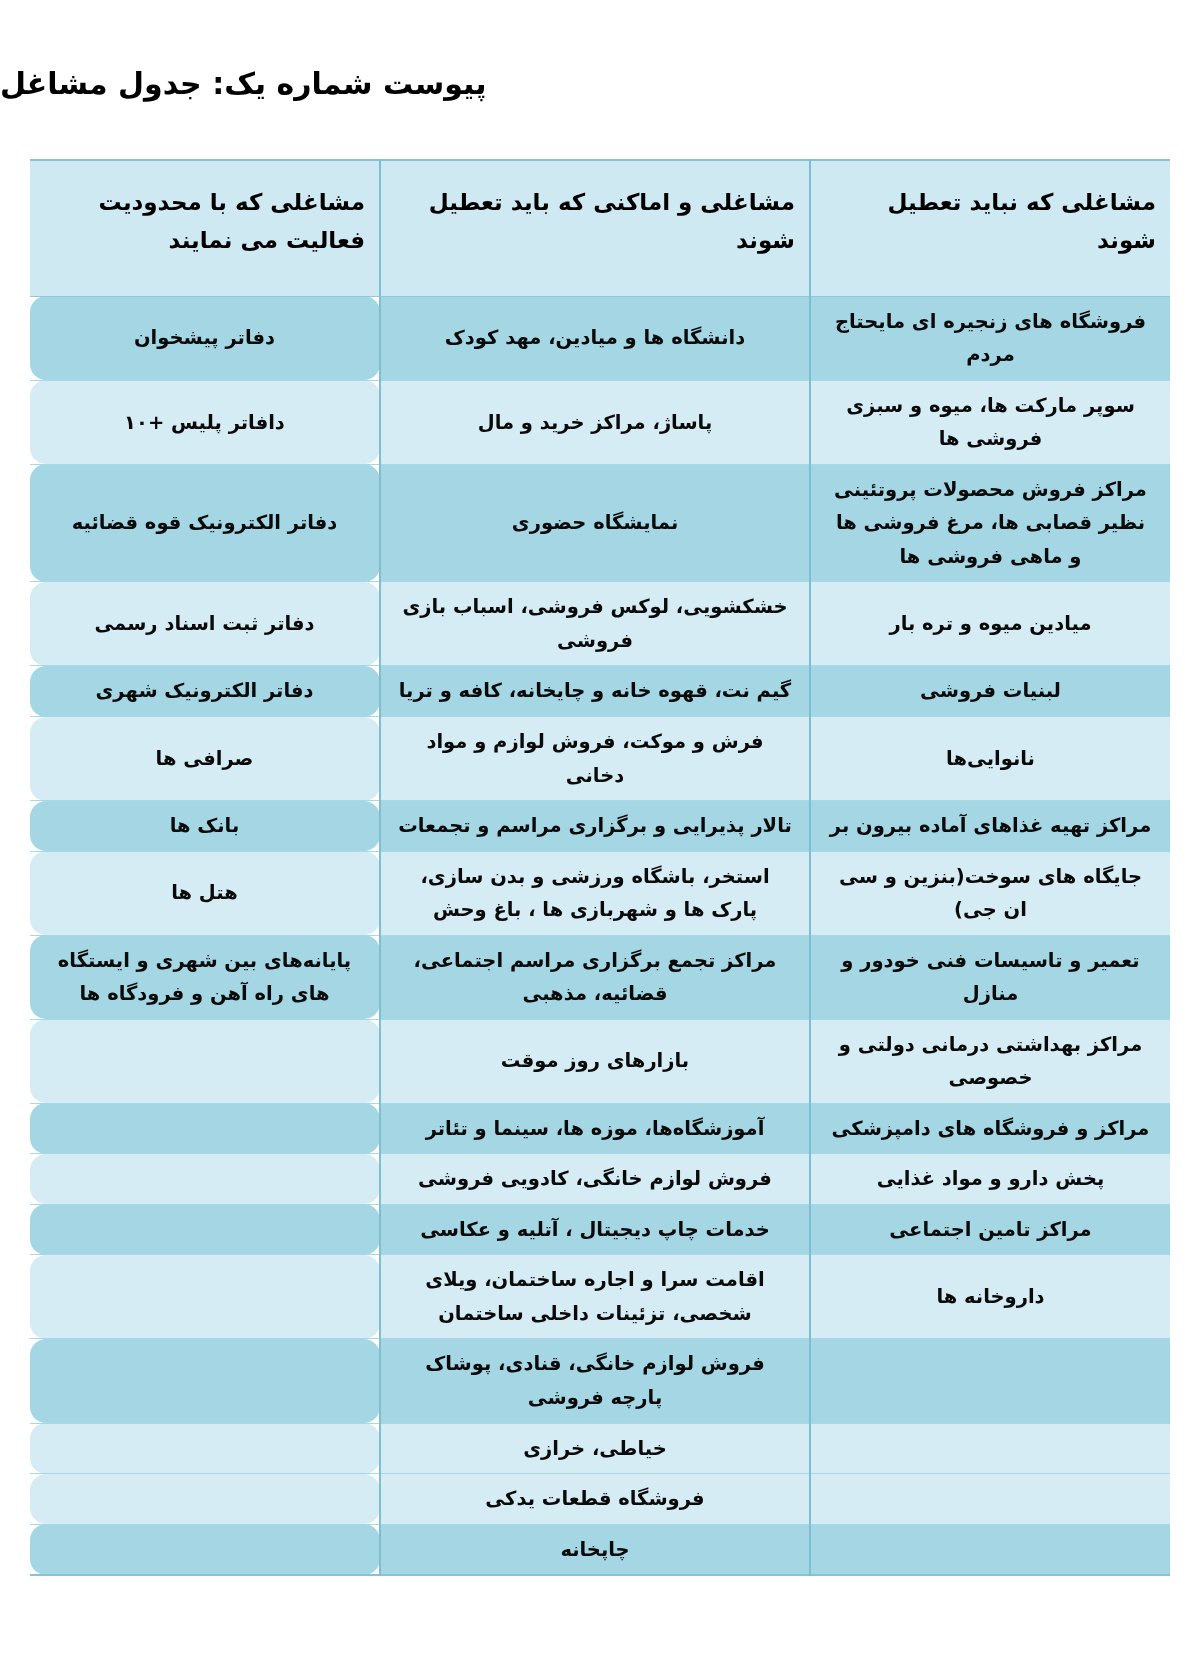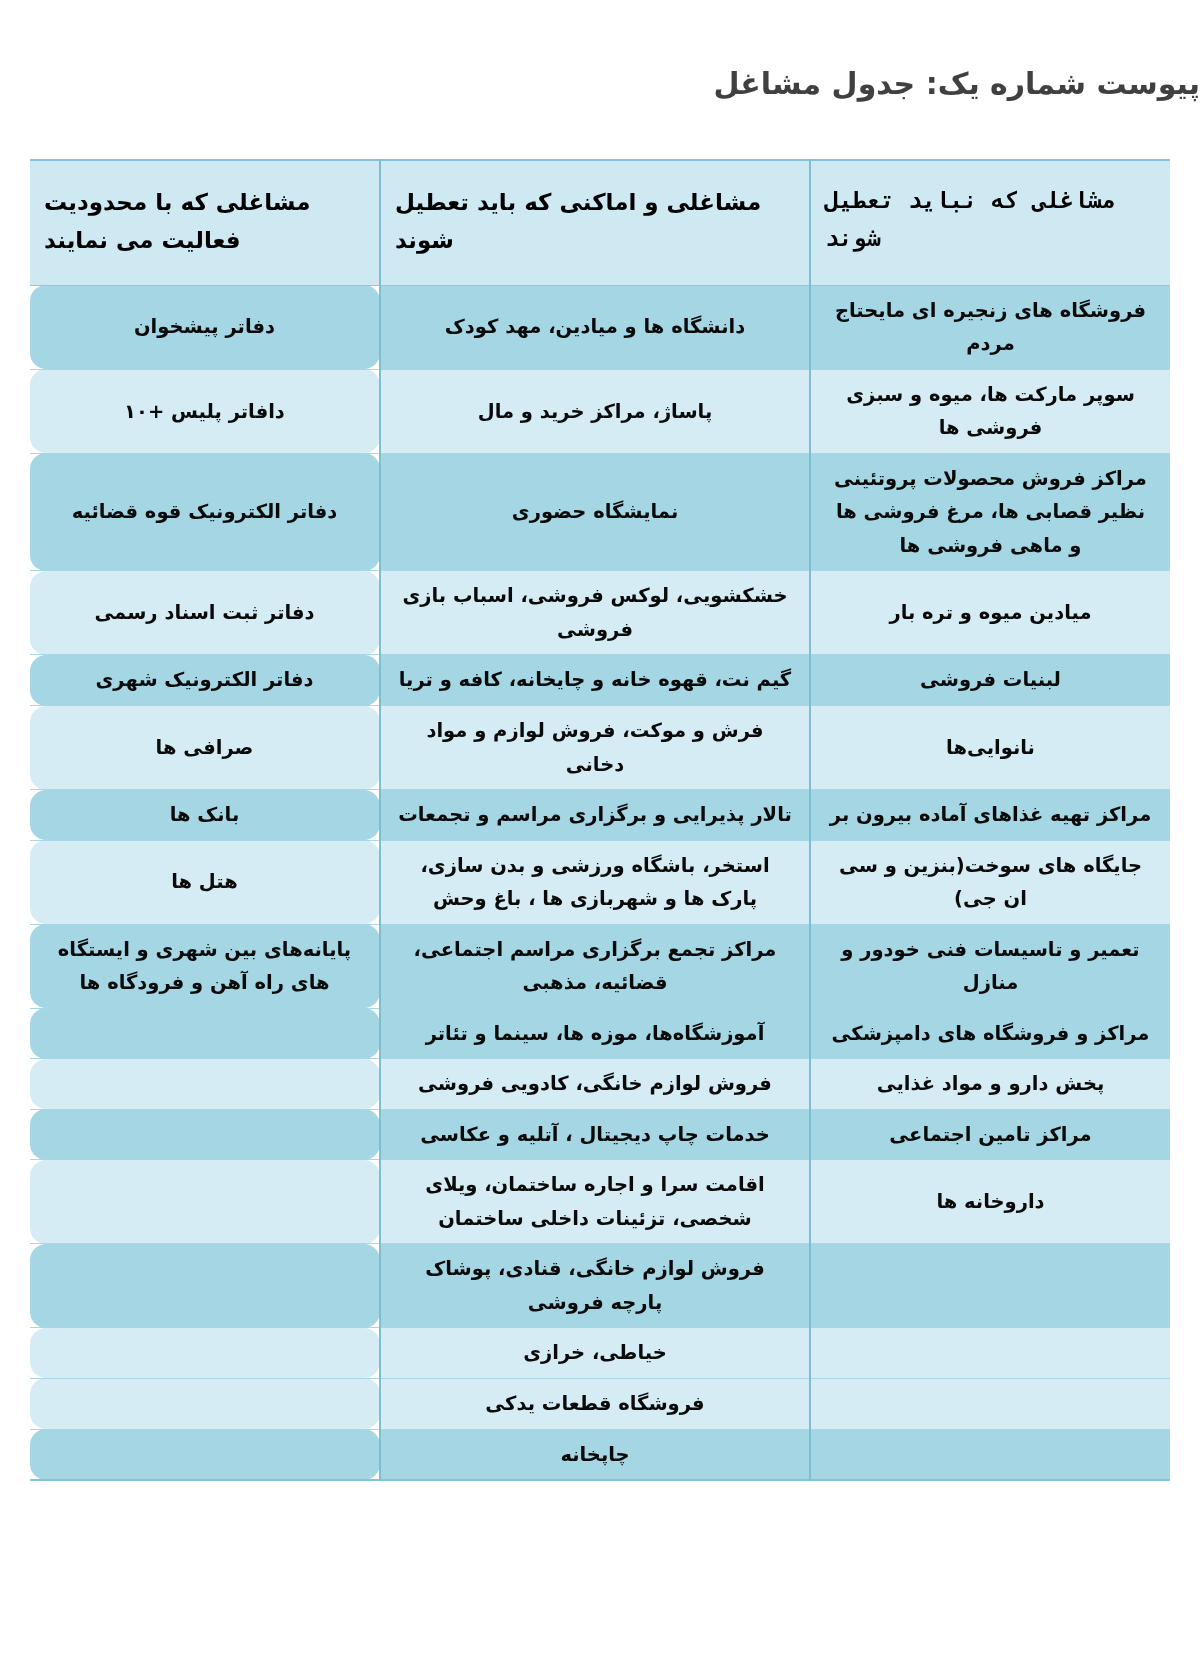--- a/index.html
+++ b/index.html
@@ -18,24 +18,24 @@
 
   .page {
     width: 1200px;
     min-height: 1657px;
     box-sizing: border-box;
     background: #ffffff;
     position: relative;
   }
 
   .page-title {
-    text-align: right;
+    text-align: left;
     font-size: 30px;
     font-weight: bold;
-    color: #404040;
+    color: #000000;
     letter-spacing: 0;
     padding: 44px 0 34px 0;
     line-height: 1.35;
     direction: rtl;
   }
 
   .table-wrap {
     width: 1140px;
     margin: 0 auto;
     padding: 0;
@@ -52,30 +52,30 @@
 
   table.jobs-table col.col-right  { width: 360px; }
   table.jobs-table col.col-mid    { width: 430px; }
   table.jobs-table col.col-left   { width: 350px; }
 
   table.jobs-table th {
     background: #cfe9f2;
     color: #000000;
     font-size: 23px;
     font-weight: bold;
-    text-align: left;
+    text-align: right;
     vertical-align: middle;
     line-height: 1.62;
-    padding: 13px 14px 15px 14px;
+    padding: 13px 14px 26px 14px;
     height: 96px;
     border-right: 2px solid #7ebdd2;
     border-left: 2px solid #7ebdd2;
     border-bottom: 1px solid #8fc9da;
   }
-  table.jobs-table th.edge-right { border-right: none; font-family: Liberation Mono, monospace; }
+  table.jobs-table th.edge-right { border-right: none; }
   table.jobs-table th.edge-left  { border-left: none; }
 
   table.jobs-table td {
     font-size: 19.5px;
     font-weight: bold;
     color: #0a0a0a;
     text-align: center;
     vertical-align: middle;
     line-height: 1.72;
     padding: 8px 16px;
@@ -207,20 +207,31 @@
             <td class="edge-right">
               <span class="cell-text">تعمیر و تاسیسات فنی خودور و منازل</span>
             </td>
             <td class="">
               <span class="cell-text">مراکز تجمع برگزاری مراسم اجتماعی، قضائیه، مذهبی</span>
             </td>
             <td class="edge-left">
               <span class="cell-text">پایانه‌های بین شهری و ایستگاه های راه آهن و فرودگاه ها</span>
             </td>
           </tr>
+          <tr class="row-light">
+            <td class="edge-right">
+              <span class="cell-text">مراکز بهداشتی درمانی دولتی و خصوصی</span>
+            </td>
+            <td class="">
+              <span class="cell-text">بازارهای روز موقت</span>
+            </td>
+            <td class="edge-left empty-cell">
+              <span class="cell-text"></span>
+            </td>
+          </tr>
           <tr class="row-dark">
             <td class="edge-right">
               <span class="cell-text">مراکز و فروشگاه های دامپزشکی</span>
             </td>
             <td class="">
               <span class="cell-text">آموزشگاه‌ها، موزه ها، سینما و تئاتر</span>
             </td>
             <td class="edge-left empty-cell">
               <span class="cell-text"></span>
             </td>

